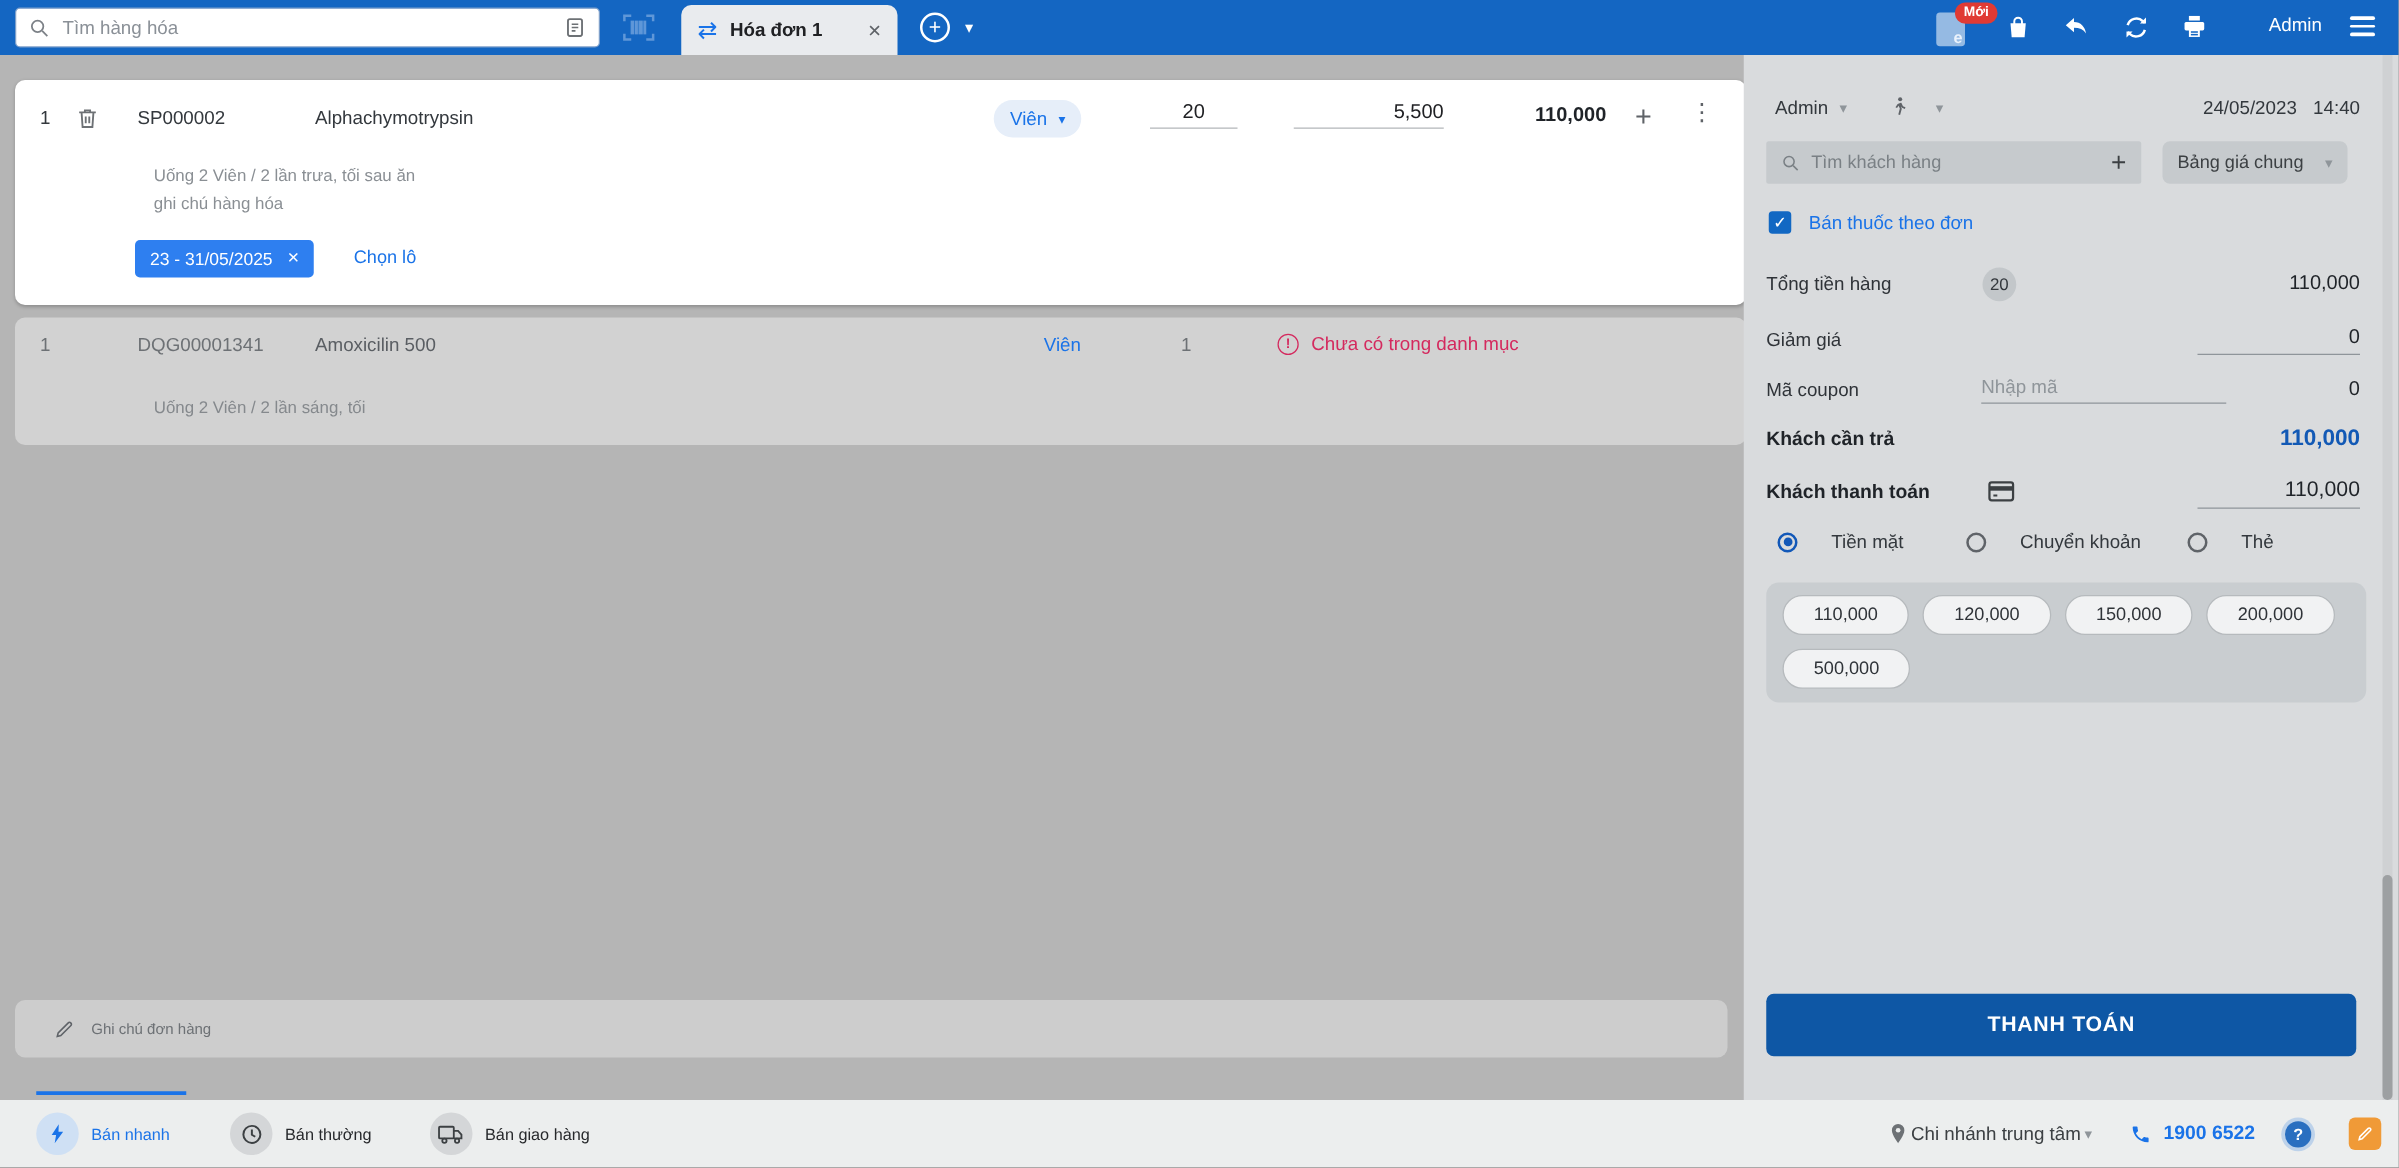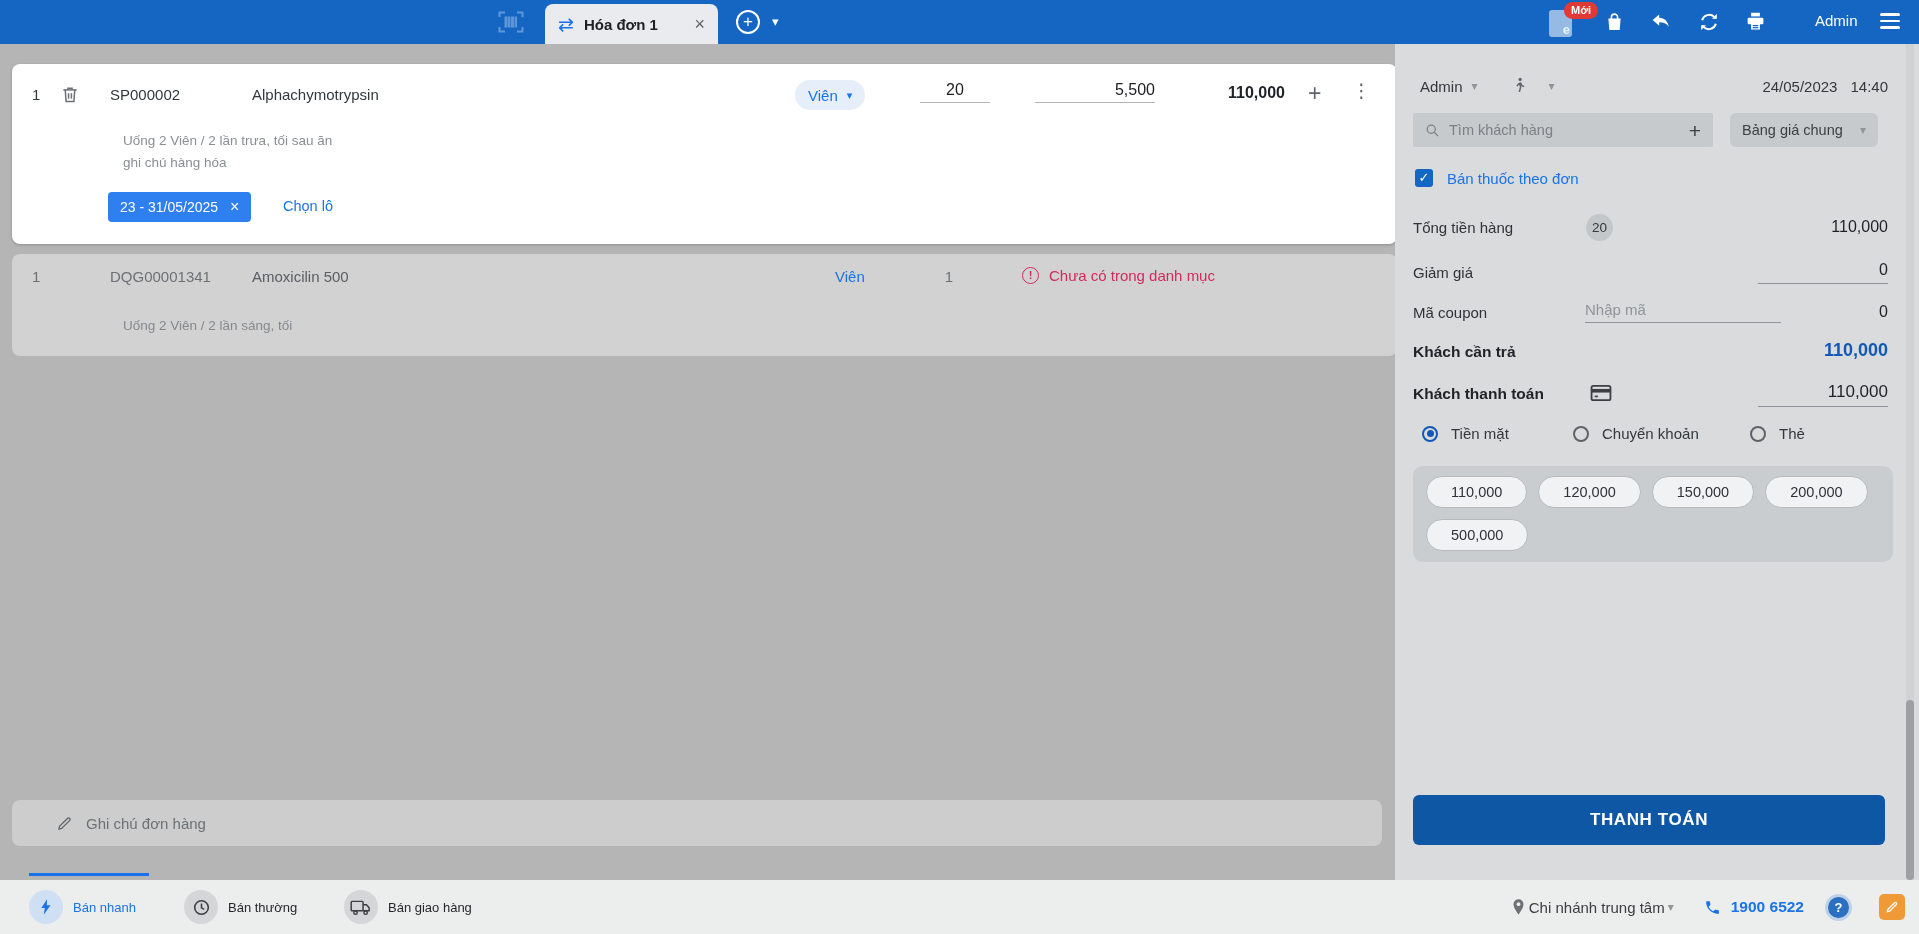--- a/index.html
+++ b/index.html
@@ -56,22 +56,22 @@
   .note { position:absolute; left:111px; font-size:13.5px; color:#8a8f94; }
   .batch-chip { position:absolute; left:96px; top:128px; height:30px; background:#2e7ff0; border-radius:4px;
                 color:#fff; display:flex; align-items:center; gap:12px; padding:0 12px; font-size:14px; cursor:pointer;text-align:right; }
   .batch-chip .x { font-size:16px; line-height:1; }
   .batch-link { position:absolute; left:271px; top:134px; color:#1a73e8; font-size:14.5px; cursor:pointer; }
   .warn { position:absolute; left:1010px; top:13px; display:flex; align-items:center; gap:10px; color:#d4295e; }
   .warn-ic { width:17px; height:17px; border:1.8px solid #d4295e; border-radius:50%; font-size:11px; font-weight:bold;
              text-align:center; line-height:14px; }
 
   .order-note { position:absolute; left:12px; top:800px; width:1370px; height:46px; background:#cdcdcd;
-                border-radius:8px; display:flex; align-items:center; gap:13px; padding:0 0 0 44px;
-                color:#6d7175; font-size:15px; cursor:text; }
+                border-radius:8px; display:flex; align-items:center; gap:13px; padding:0 0 0 31px;
+                color:#6d7175; font-size:12px; cursor:text; }
 
   
   .panel { position:absolute; left:1395px; top:44px; width:524px; height:836px; background:#d9dbdd; }
   .p-header { position:absolute; left:25px; top:30px; width:468px; height:24px; display:flex; align-items:center; }
   .p-caret { color:#8f959a; font-size:12px; }
   .p-search-row { position:absolute; left:18px; top:69px; width:482px; height:34px; display:flex; gap:17px; }
   .cust-search { width:300px; height:34px; background:#c6cacd; border-radius:2px; display:flex; align-items:center;
                  gap:9px; padding:0 12px; color:#7a8085; font-size:14.5px; cursor:text; }
   .cust-plus { margin-left:auto; color:#3c4043; font-size:21px; line-height:1; cursor:pointer; }
   .price-list { width:148px; height:34px; background:#c6cacd; border-radius:6px; display:flex; align-items:center;
@@ -86,21 +86,21 @@
   .p-row .lab.b { font-weight:bold; color:#1f2328; }
   .p-row .val { position:absolute; right:0; top:2px; font-size:16px; color:#1f2328; text-align:right; }
   .qty-badge { position:absolute; left:173px; top:-2px; width:27px; height:27px; background:#c3c7ca;
                border-radius:50%; text-align:center; line-height:27px; font-size:13.5px; color:#33383d; }
   .u-line { border-bottom:1px solid #8f959a; padding-bottom:4px; }
   .val-input { position:absolute; right:0; top:0; width:130px; text-align:right; font-size:16px; color:#1f2328; }
   .coupon-input { position:absolute; left:172px; top:0; width:196px; color:#8f959a; font-size:15px; }
   .due-val { position:absolute; right:0; top:0; font-size:18px; font-weight:bold; color:#1259b5; }
   .card-ic { position:absolute; left:177px; top:2px; color:#3c4043; cursor:pointer; }
   .p-methods { position:absolute; left:18px; top:381px; width:482px; height:24px; }
-  .method { position:absolute; top:0; display:flex; align-items:center; gap:13px; cursor:pointer; }
+  .method { position:absolute; top:0; display:flex; align-items:center; gap:27px; cursor:pointer; }
   .radio { width:16px; height:16px; border:2px solid #5f6368; border-radius:50%; }
   .radio.sel { border-color:#1258b8; position:relative; }
   .radio.sel::after { content:""; position:absolute; left:2.5px; top:2.5px; width:7px; height:7px;
                       border-radius:50%; background:#1258b8; }
   .denoms { position:absolute; left:18px; top:422px; width:480px; height:96px; background:#c9cdd0;
             border-radius:10px; padding:10px 13px; display:flex; flex-wrap:wrap; gap:11px;
             align-content:flex-start; }
   .denom { height:32px; padding:0 24px; background:#f1f2f3; border:1px solid #b6babd; border-radius:16px;
            font-size:14.5px; color:#2f3338; line-height:30px; cursor:pointer; }
   .pay-btn { position:absolute; left:18px; top:751px; width:472px; height:50px; background:#0e57a5;
@@ -128,20 +128,37 @@
                  font-weight:bold; text-align:center; line-height:21px; }
   .chat { margin-left:27px; width:26px; height:26px; border-radius:5px; background:#f09a37; display:flex;
           align-items:center; justify-content:center; cursor:pointer; color:#fff; }
 </style>
 </head>
 <body>
 
 <div class="screen">
 
   <div class="topbar">
+    <div class="prod-search">
+      <span class="ic-gray">
+        <svg width="17" height="17" viewBox="0 0 24 24">
+            <circle cx="10" cy="10" r="6.5" fill="none" stroke="currentColor" stroke-width="2"></circle>
+            <line x1="15.2" y1="15.2" x2="21" y2="21" stroke="currentColor" stroke-width="2"></line>
+          </svg>
+      </span>
+      <span class="ph">Tìm hàng hóa</span>
+      <span class="doc-btn">
+        <svg width="18" height="18" viewBox="0 0 24 24">
+            <rect x="4.5" y="3" width="15" height="18" rx="2" fill="none" stroke="currentColor" stroke-width="2"></rect>
+            <line x1="8.5" y1="8.5" x2="15.5" y2="8.5" stroke="currentColor" stroke-width="1.8"></line>
+            <line x1="8.5" y1="12" x2="15.5" y2="12" stroke="currentColor" stroke-width="1.8"></line>
+            <line x1="8.5" y1="15.5" x2="12.5" y2="15.5" stroke="currentColor" stroke-width="1.8"></line>
+          </svg>
+      </span>
+    </div>
     <span class="barcode">
       <svg width="28" height="24" viewBox="0 0 28 24" stroke="currentColor" fill="currentColor">
         <path d="M2.5 7V2.5H8 M20 2.5h5.5V7 M25.5 17v4.5H20 M8 21.5H2.5V17" fill="none" stroke-width="2"></path>
         <rect x="8" y="7" width="2" height="10"></rect>
           <rect x="11.5" y="7" width="1.3" height="10"></rect>
         <rect x="14.3" y="7" width="2.4" height="10"></rect>
           <rect x="18.2" y="7" width="1.3" height="10"></rect>
       </svg>
     </span>
     <div class="tab">

